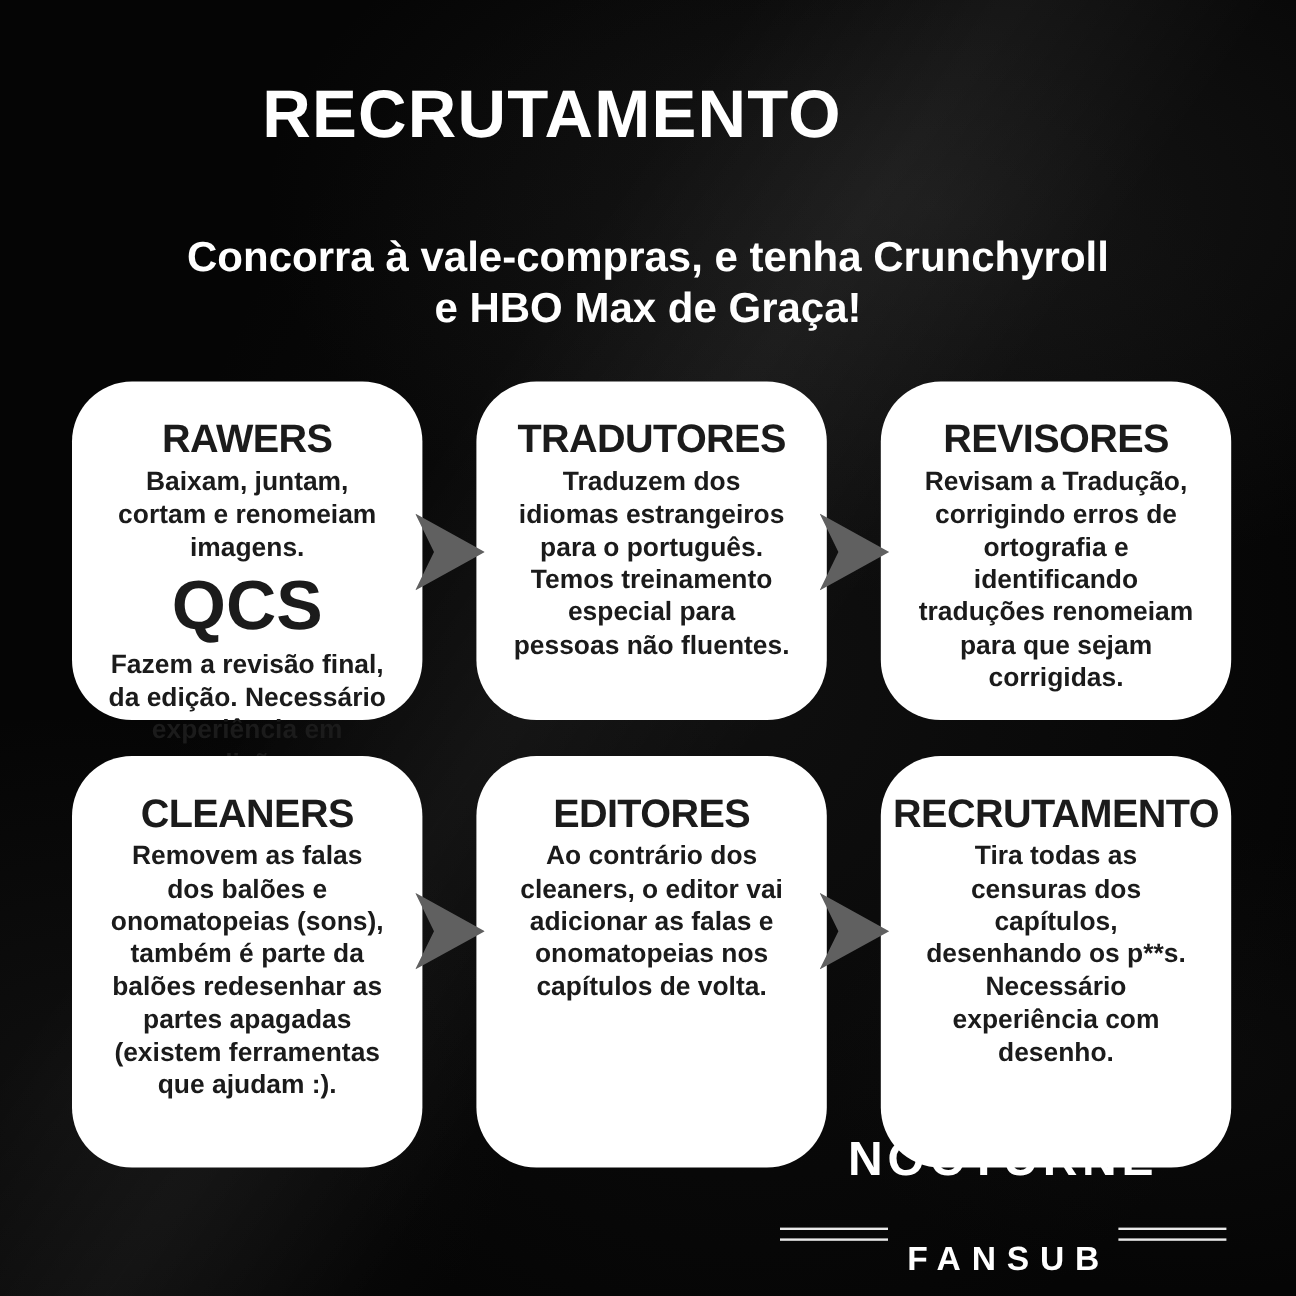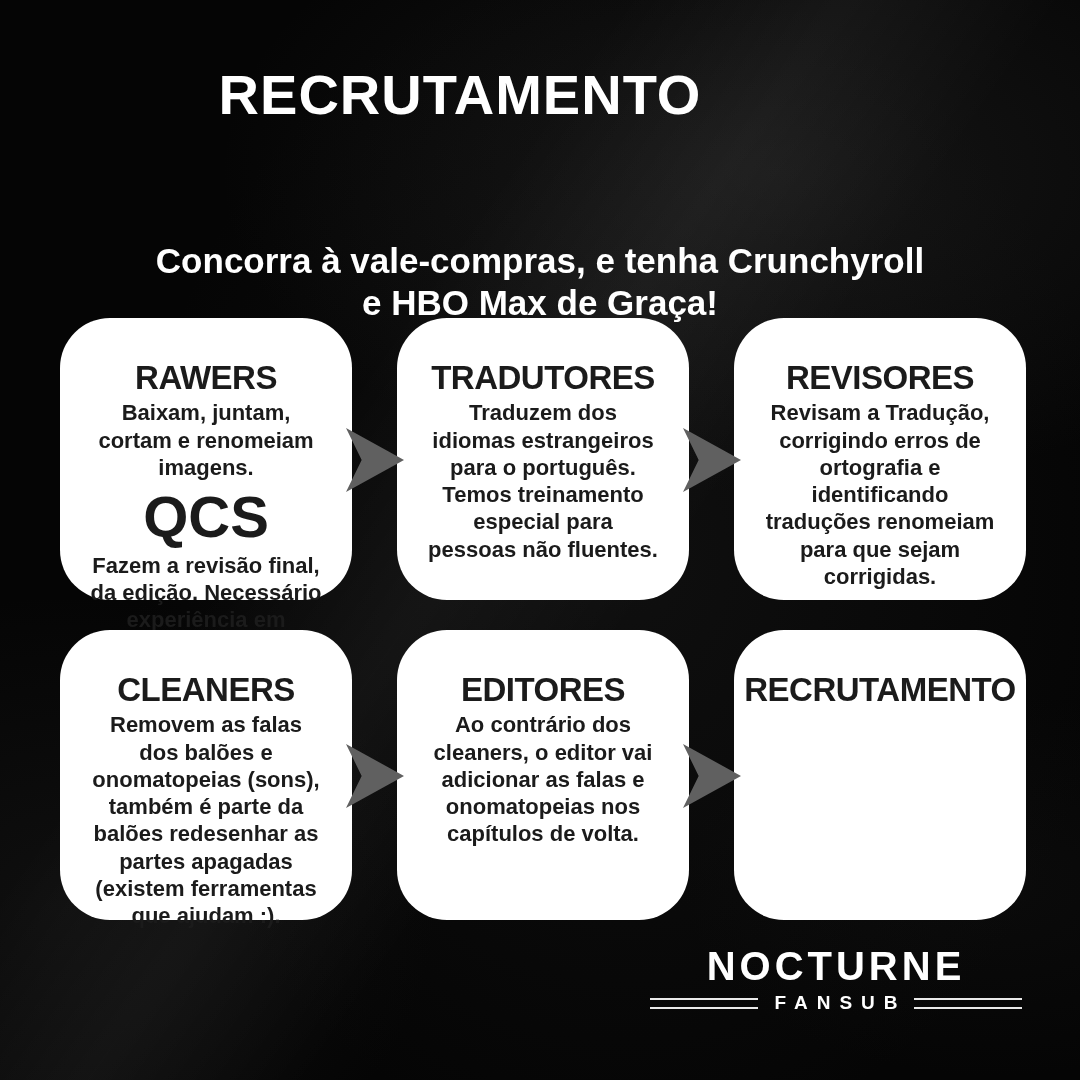--- a/index.html
+++ b/index.html
@@ -13,50 +13,50 @@
       radial-gradient(620px 520px at 6% 84%, rgba(60,60,60,.18), transparent 60%),
       radial-gradient(520px 320px at 92% 82%, rgba(40,40,40,.16), transparent 60%),
       #050505;
   }
   .page-title{
     position:absolute;top:66px;left:16px;width:888px;text-align:center;
     color:#fff;font-size:56px;letter-spacing:1px;line-height:1.05;
   }
   .page-subtitle{
     position:absolute;top:194px;left:0;width:1080px;text-align:center;
-    color:#fff;font-size:35px;line-height:1.2;margin-top:46px;
+    color:#fff;font-size:35px;line-height:1.2;
   }
   .card{
     position:absolute;width:292px;background:#fff;border-radius:50px;
     text-align:center;color:#1b1b1b;box-sizing:border-box;
   }
   .col1{left:60px}.col2{left:397px}.col3{left:734px}
   .row1{top:318px;height:282px}
-  .row2{top:630px;height:290px}
-  .card-title{margin-top:42px;font-size:33px;letter-spacing:-0.5px;line-height:1.1;}
+  .row2{top:630px;height:343px}
+  .card-title{margin-top:30px;font-size:33px;letter-spacing:-0.5px;line-height:1.1;}
   .card-title2{margin-top:4px;font-size:58px;line-height:1.1;}
   .card-body{margin-top:3px;padding:0 30px;font-size:22px;line-height:1.24;}
   .arrow{
     position:absolute;width:58px;height:64px;background:#606060;
     clip-path:polygon(0 0, 100% 50%, 0 100%, 27% 50%);
   }
   .arw-r1{top:428px}.arw-r2{top:744px}
   .arw-a{left:346px}.arw-b{left:683px}
   .footer-line{
     position:absolute;left:60px;color:#fff;font-size:37px;line-height:1.1;
   }
   .footer-1{top:948px}
   .footer-2{top:1006px}
   .logo{
     position:absolute;right:58px;top:946px;width:372px;text-align:center;color:#fff;
   }
   .logo-name{font-size:40px;letter-spacing:4px;line-height:1.0;}
   .logo-subrow{display:flex;align-items:center;gap:7px;margin-top:6px;}
   .dline{flex:1;height:7px;border-top:2px solid #e9e9e9;border-bottom:2px solid #e9e9e9;}
-  .logo-sub{font-size:19px;letter-spacing:9px;text-indent:9px;}
+  .logo-sub{font-size:28px;letter-spacing:9px;text-indent:9px;margin-top:41px;}
 </style>
 </head>
 <body>
 
 <div class="canvas">
 
   <div class="page-title">RECRUTAMENTO</div>
   <div class="page-subtitle">
     <div>Concorra à vale-compras, e tenha Crunchyroll</div>
     <div>e HBO Max de Graça!</div>
@@ -84,20 +84,21 @@
     <div class="card-body">Removem as falas dos balões e onomatopeias (sons), também é parte da balões redesenhar as partes apagadas (existem ferramentas que ajudam :).</div>
   </div>
 
   <div class="card col2 row2">
     <div class="card-title">EDITORES</div>
     <div class="card-body">Ao contrário dos cleaners, o editor vai adicionar as falas e onomatopeias nos capítulos de volta.</div>
   </div>
 
   <div class="card col3 row2">
     <div class="card-title">RECRUTAMENTO</div>
+    <div class="card-body">Tira todas as censuras dos capítulos, desenhando os p**s. Necessário experiência com desenho.</div>
   </div>
 
   <div class="arrow arw-a arw-r1"></div>
   <div class="arrow arw-b arw-r1"></div>
   <div class="arrow arw-a arw-r2"></div>
   <div class="arrow arw-b arw-r2"></div>
 
 
   <div class="logo">
     <div class="logo-name">NOCTURNE</div>

